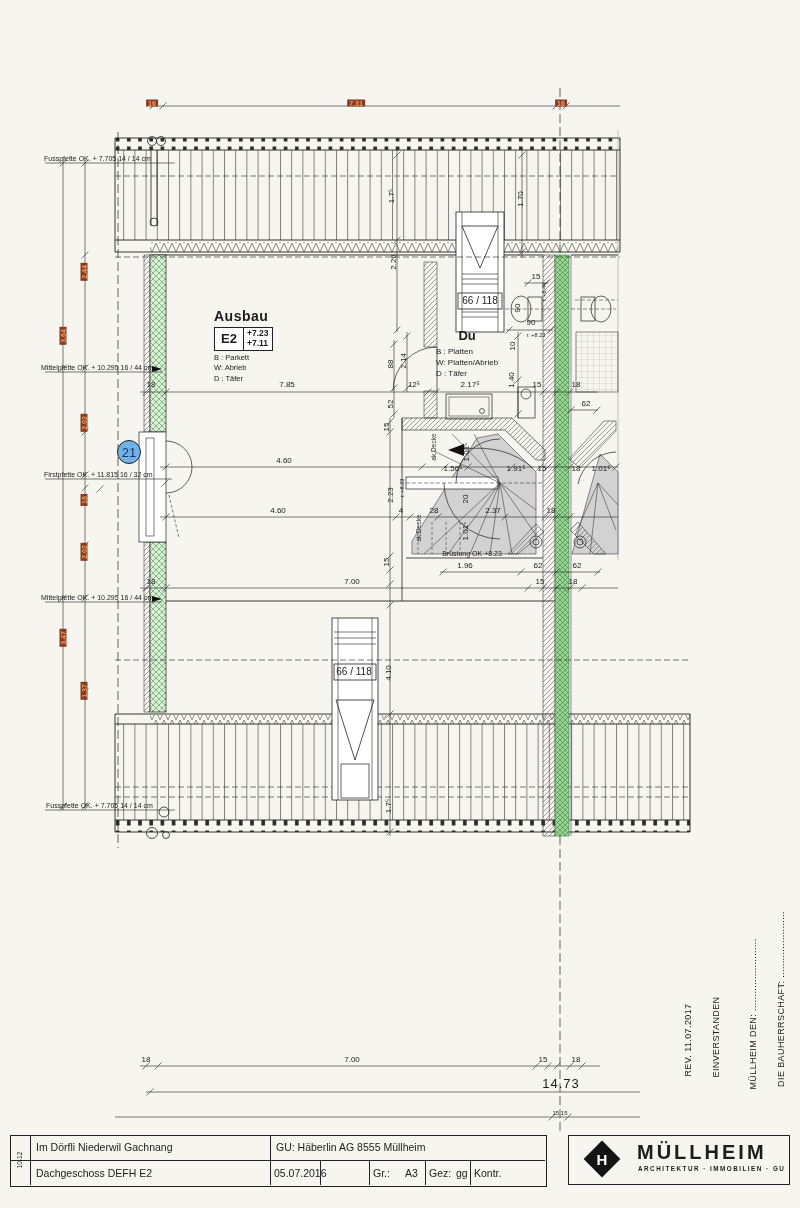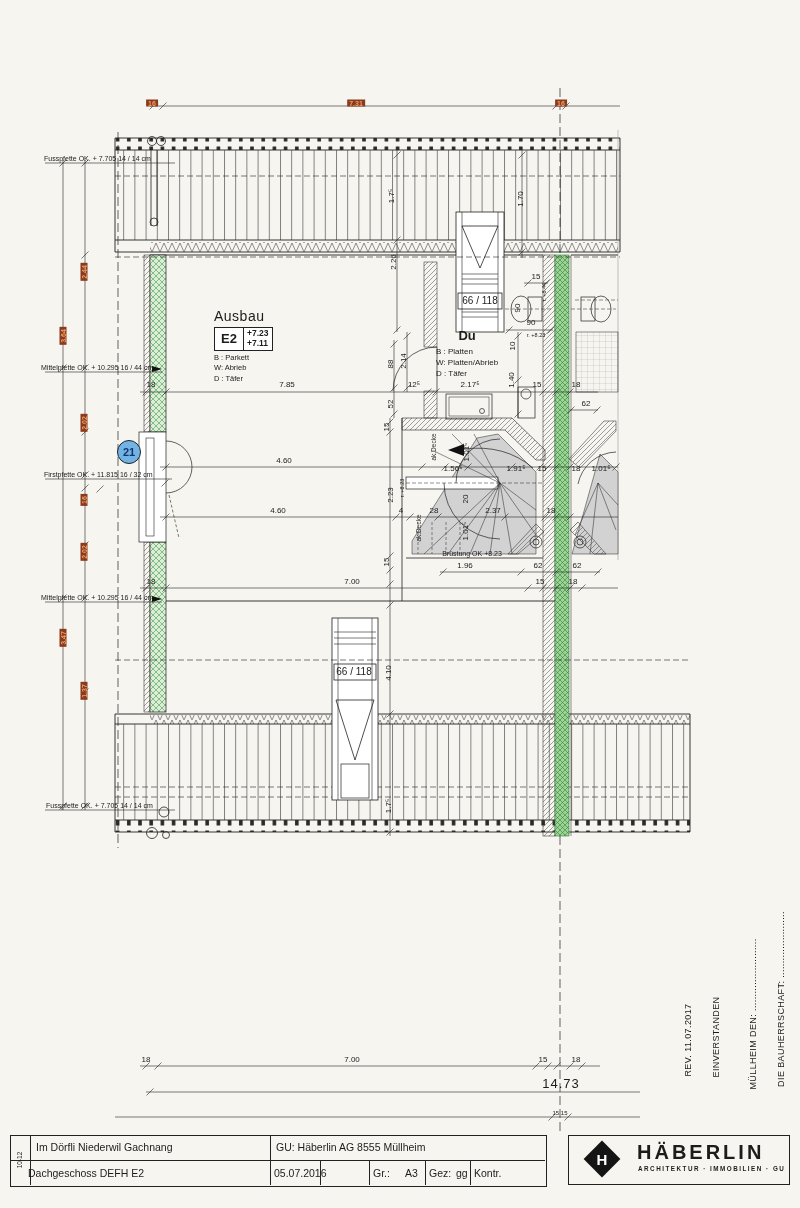--- a/index.html
+++ b/index.html
@@ -8,24 +8,24 @@
   svg{position:absolute;left:0;top:0;}
   .lbl{position:absolute;transform:translate(-50%,-50%);font-size:8px;line-height:1;
        white-space:nowrap;color:#1c1c1c;}
   .rot{transform:translate(-50%,-50%) rotate(-90deg);}
   .red{background:#8a3a20;color:#eda05e;font-weight:bold;font-size:7px;padding:0 2px;}
   .tiny{font-size:5.5px;}
   .s7{font-size:7px;} .s75{font-size:10px;} .s65{font-size:6.5px;} .s6{font-size:6px;}
   .big{font-size:13px;letter-spacing:1px;}
   .pf{position:absolute;font-size:7px;white-space:nowrap;}
   .m21{position:absolute;left:117px;top:440px;width:22px;height:22px;border:1.6px solid #222;
-       border-radius:50%;background:#72b3e6;color:#14356b;font-weight:bold;font-size:11px;
+       border-radius:50%;background:#72b3e6;color:#14356b;font-weight:normal;font-size:13px;
        display:flex;align-items:center;justify-content:center;}
   .roomblock{position:absolute;left:214px;top:308px;}
-  .roomtitle{font-size:14px;font-weight:400;letter-spacing:.5px;}
+  .roomtitle{font-size:14px;font-weight:700;letter-spacing:.5px;}
   .e2box{margin-top:3px;border:1.6px solid #222;display:inline-flex;background:#fff;}
   .e2cell{width:28px;border-right:1.4px solid #222;font-size:13px;font-weight:bold;
           display:flex;align-items:center;justify-content:center;}
   .lvl{font-size:8.5px;font-weight:bold;padding:1px 3px;line-height:1.15;}
   .fin{font-size:7.5px;line-height:1.45;margin-top:2px;}
   .dublock{position:absolute;left:436px;top:328px;}
   .dutitle{font-size:13px;font-weight:bold;text-align:center;}
   .dufin{font-size:8px;line-height:1.4;margin-top:3px;}
   .note{position:absolute;transform:translate(-50%,-50%) rotate(-90deg);font-size:9px;
         letter-spacing:.4px;white-space:nowrap;}
@@ -439,29 +439,29 @@
 <div class="tbx" style="left:10px;top:1135px;width:535px;height:50px"></div>
 <div class="tline" style="left:30px;top:1135px;width:1px;height:50px"></div>
 <div class="tline" style="left:10px;top:1160px;width:535px;height:1px"></div>
 <div class="tline" style="left:270px;top:1135px;width:1px;height:50px"></div>
 <div class="tline" style="left:320px;top:1160px;width:1px;height:25px"></div>
 <div class="tline" style="left:369px;top:1160px;width:1px;height:25px"></div>
 <div class="tline" style="left:425px;top:1160px;width:1px;height:25px"></div>
 <div class="tline" style="left:470px;top:1160px;width:1px;height:25px"></div>
 <div class="lbl s65 rot" style="left:20px;top:1160px">10-12</div>
 <div class="tt" style="left:36px;top:1147px">Im Dörfli Niederwil Gachnang</div>
-<div class="tt" style="left:28px;top:1173px">Dachgeschoss DEFH E2</div>
+<div class="tt" style="left:36px;top:1173px">Dachgeschoss DEFH E2</div>
 <div class="tt" style="left:276px;top:1147px">GU:  Häberlin AG   8555 Müllheim</div>
 <div class="tt" style="left:274px;top:1173px">05.07.2016</div>
 <div class="tt" style="left:325px;top:1213px">Mst.:1:50</div>
 <div class="tt" style="left:373px;top:1173px">Gr.:</div>
 <div class="tt" style="left:405px;top:1173px">A3</div>
 <div class="tt" style="left:429px;top:1173px">Gez:</div>
 <div class="tt" style="left:456px;top:1173px">gg</div>
 <div class="tt" style="left:474px;top:1173px">Kontr.</div>
 
 <div class="tbx" style="left:568px;top:1135px;width:220px;height:48px"></div>
 <div class="diamond"></div>
 <div class="mono">H</div>
-<div class="lname">HÄBERLIN</div>
+<div class="lname">MÜLLHEIM</div>
 <div class="ltag">ARCHITEKTUR · IMMOBILIEN · GU</div>
 
 </div>
 
 </body></html>

